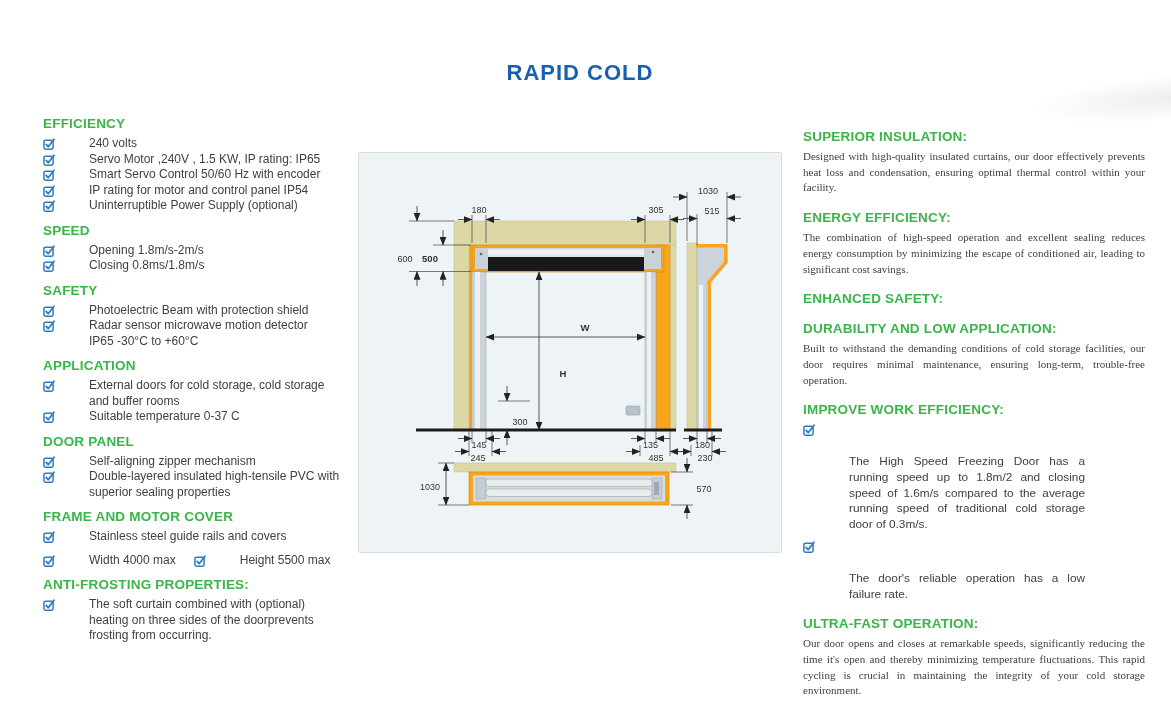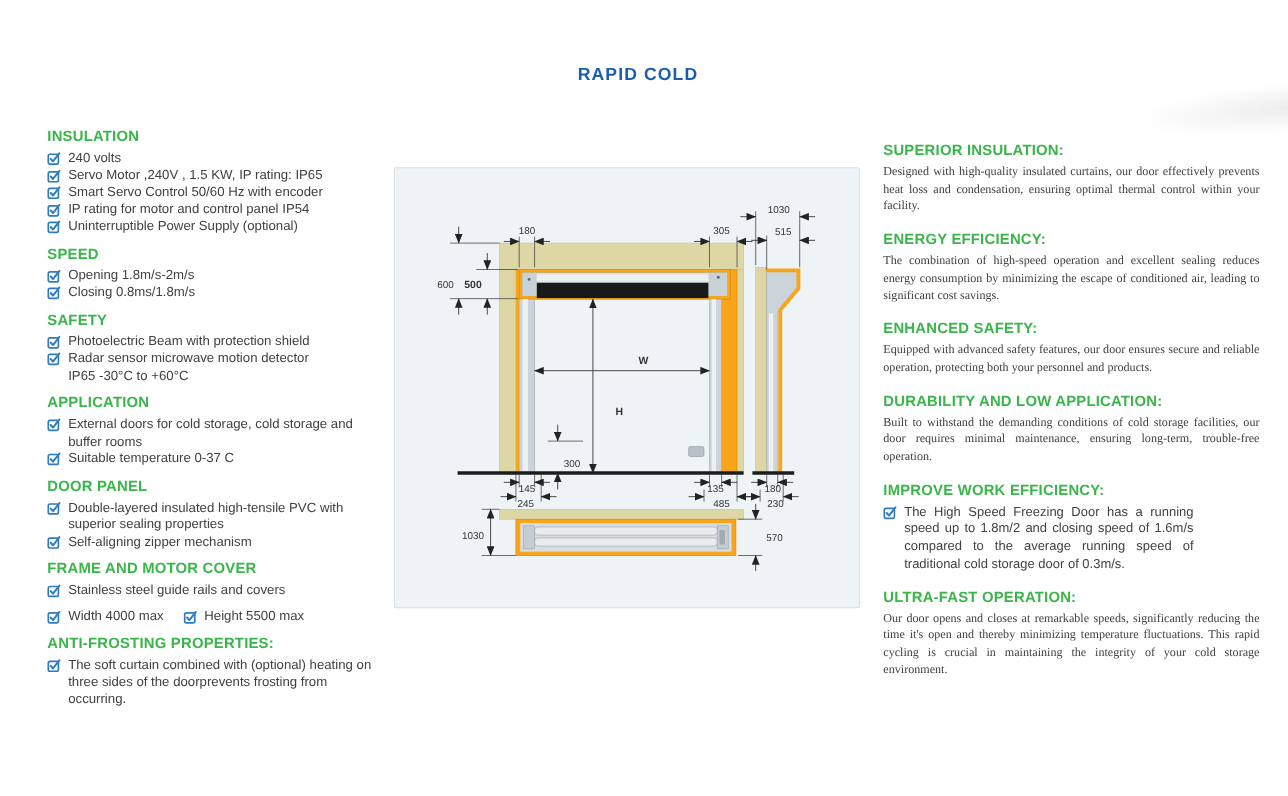--- a/index.html
+++ b/index.html
@@ -11,47 +11,47 @@
     --c-orange:#f9a51b;
     --c-rail:#cbd4da;
     --c-panel:#eef3f5;
   }
   *{margin:0;padding:0;box-sizing:border-box;}
   html,body{width:1171px;height:724px;background:#ffffff;overflow:hidden;
     font-family:"Liberation Sans","DejaVu Sans",sans-serif;color:var(--c-body);}
   .page{position:relative;width:1171px;height:724px;background:#fff;overflow:hidden;}
 
   .title{position:absolute;left:0;top:60px;width:1160px;text-align:center;
-    font-size:16px;font-weight:bold;letter-spacing:1px;color:var(--c-title);}
+    font-size:22px;font-weight:bold;letter-spacing:1px;color:var(--c-title);}
 
   .swoosh{position:absolute;left:1010px;top:72px;width:320px;height:52px;
     border-radius:50%;transform:rotate(-5deg);
     background:radial-gradient(ellipse at center, rgba(0,0,0,0.07) 0%, rgba(0,0,0,0.0) 62%);}
 
   
   .col{position:absolute;top:115px;}
   #left-col{left:43px;width:300px;}
   #right-col{left:803px;width:342px;}
 
   .section{margin-top:8px;}
   #right-col .section{margin-top:13px;}
   .section:first-child{margin-top:0;}
   .heading{color:var(--c-green);font-weight:bold;font-size:13.5px;line-height:17px;
     letter-spacing:.2px;margin-bottom:4px;}
 
-  .li{display:flex;align-items:flex-start;line-height:15.5px;font-size:12px;}
+  .li{display:flex;align-items:flex-start;line-height:15.5px;font-size:12px;gap:27px;}
   .li .chk{flex:0 0 12px;width:12px;height:12px;margin:2px 7px 0 0;}
   .li .chk svg{display:block;width:12px;height:12px;overflow:visible;}
   .li-text{white-space:pre-line;}
 
   .items-row{display:flex;gap:18px;}
 
   .para{font-size:11px;line-height:15.7px;text-align:justify;font-family:Liberation Serif, serif;}
   .ri-items .li{width:282px;line-height:15.7px;font-size:11.8px;margin-bottom:6px;}
-  .ri-items .li-text{text-align:justify;}
+  .ri-items .li-text{text-align:justify;margin-top:32px;}
 
   
   .diagram{position:absolute;left:358px;top:152px;width:424px;height:401px;
     background:var(--c-panel);border:1px solid #d8dfe2;border-radius:2px;}
   .diagram svg{display:block;}
   .dimtxt{font-size:9px;fill:#333;}
   .dimtxt.b{font-weight:bold;font-size:9.5px;}
   .dimline{stroke:#333;stroke-width:.8;fill:none;}
   .extline{stroke:#444;stroke-width:.7;fill:none;}
 </style>
@@ -59,21 +59,21 @@
 <body>
 
 <div class="page">
 
   <div class="swoosh"></div>
 
   <div class="title">RAPID COLD</div>
 
   <div id="left-col" class="col">
       <div class="section">
-        <div class="heading">INSULATION</div>
+        <div class="heading">EFFICIENCY</div>
         <div class="items">
           <div class="li">
             <span class="chk">
               <svg viewBox="0 0 12 12" xmlns="http://www.w3.org/2000/svg">
                 <rect x="0.9" y="2.2" width="9.2" height="9" rx="1.6" fill="#fff" stroke="#2e7bc0" stroke-width="1.5"></rect>
                 <path d="M3.1 6.4 L5.2 8.7 L11 1.3" fill="none" stroke="#2e7bc0" stroke-width="1.8" stroke-linecap="round" stroke-linejoin="round"></path>
               </svg>
             </span>
             <span class="li-text">240 volts</span>
           </div>
@@ -188,30 +188,30 @@
       <div class="section">
         <div class="heading">DOOR PANEL</div>
         <div class="items">
           <div class="li">
             <span class="chk">
               <svg viewBox="0 0 12 12" xmlns="http://www.w3.org/2000/svg">
                 <rect x="0.9" y="2.2" width="9.2" height="9" rx="1.6" fill="#fff" stroke="#2e7bc0" stroke-width="1.5"></rect>
                 <path d="M3.1 6.4 L5.2 8.7 L11 1.3" fill="none" stroke="#2e7bc0" stroke-width="1.8" stroke-linecap="round" stroke-linejoin="round"></path>
               </svg>
             </span>
+            <span class="li-text">Self-aligning zipper mechanism</span>
+          </div>
+          <div class="li">
+            <span class="chk">
+              <svg viewBox="0 0 12 12" xmlns="http://www.w3.org/2000/svg">
+                <rect x="0.9" y="2.2" width="9.2" height="9" rx="1.6" fill="#fff" stroke="#2e7bc0" stroke-width="1.5"></rect>
+                <path d="M3.1 6.4 L5.2 8.7 L11 1.3" fill="none" stroke="#2e7bc0" stroke-width="1.8" stroke-linecap="round" stroke-linejoin="round"></path>
+              </svg>
+            </span>
             <span class="li-text">Double-layered insulated high-tensile PVC with superior sealing properties</span>
-          </div>
-          <div class="li">
-            <span class="chk">
-              <svg viewBox="0 0 12 12" xmlns="http://www.w3.org/2000/svg">
-                <rect x="0.9" y="2.2" width="9.2" height="9" rx="1.6" fill="#fff" stroke="#2e7bc0" stroke-width="1.5"></rect>
-                <path d="M3.1 6.4 L5.2 8.7 L11 1.3" fill="none" stroke="#2e7bc0" stroke-width="1.8" stroke-linecap="round" stroke-linejoin="round"></path>
-              </svg>
-            </span>
-            <span class="li-text">Self-aligning zipper mechanism</span>
           </div>
         </div>
       </div>
       <div class="section">
         <div class="heading">FRAME AND MOTOR COVER</div>
         <div class="items">
           <div class="li">
             <span class="chk">
               <svg viewBox="0 0 12 12" xmlns="http://www.w3.org/2000/svg">
                 <rect x="0.9" y="2.2" width="9.2" height="9" rx="1.6" fill="#fff" stroke="#2e7bc0" stroke-width="1.5"></rect>
@@ -416,38 +416,46 @@
       <div class="section">
         <div class="heading">SUPERIOR INSULATION:</div>
         <div class="para">Designed with high-quality insulated curtains, our door effectively prevents heat loss and condensation, ensuring optimal thermal control within your facility.</div>
       </div>
       <div class="section">
         <div class="heading">ENERGY EFFICIENCY:</div>
         <div class="para">The combination of high-speed operation and excellent sealing reduces energy consumption by minimizing the escape of conditioned air, leading to significant cost savings.</div>
       </div>
       <div class="section">
         <div class="heading">ENHANCED SAFETY:</div>
-        <div class="para">Equipped with advanced safety features, our door ensures secure and reliable operation, protecting both your personnel and products.</div>
       </div>
       <div class="section">
         <div class="heading">DURABILITY AND LOW APPLICATION:</div>
         <div class="para">Built to withstand the demanding conditions of cold storage facilities, our door requires minimal maintenance, ensuring long-term, trouble-free operation.</div>
       </div>
       <div class="section">
         <div class="heading">IMPROVE WORK EFFICIENCY:</div>
         <div class="ri-items">
           <div class="li">
             <span class="chk">
               <svg viewBox="0 0 12 12" xmlns="http://www.w3.org/2000/svg">
                 <rect x="0.9" y="2.2" width="9.2" height="9" rx="1.6" fill="#fff" stroke="#2e7bc0" stroke-width="1.5"></rect>
                 <path d="M3.1 6.4 L5.2 8.7 L11 1.3" fill="none" stroke="#2e7bc0" stroke-width="1.8" stroke-linecap="round" stroke-linejoin="round"></path>
               </svg>
             </span>
             <span class="li-text">The High Speed Freezing Door has a running speed up to 1.8m/2 and closing speed of 1.6m/s compared to the average running speed of traditional cold storage door of 0.3m/s.</span>
           </div>
+          <div class="li">
+            <span class="chk">
+              <svg viewBox="0 0 12 12" xmlns="http://www.w3.org/2000/svg">
+                <rect x="0.9" y="2.2" width="9.2" height="9" rx="1.6" fill="#fff" stroke="#2e7bc0" stroke-width="1.5"></rect>
+                <path d="M3.1 6.4 L5.2 8.7 L11 1.3" fill="none" stroke="#2e7bc0" stroke-width="1.8" stroke-linecap="round" stroke-linejoin="round"></path>
+              </svg>
+            </span>
+            <span class="li-text">The door's reliable operation has a low failure rate.</span>
+          </div>
         </div>
       </div>
       <div class="section">
         <div class="heading">ULTRA-FAST OPERATION:</div>
         <div class="para">Our door opens and closes at remarkable speeds, significantly reducing the time it's open and thereby minimizing temperature fluctuations. This rapid cycling is crucial in maintaining the integrity of your cold storage environment.</div>
       </div>
     </div>
 </div>
 
 </body></html>

